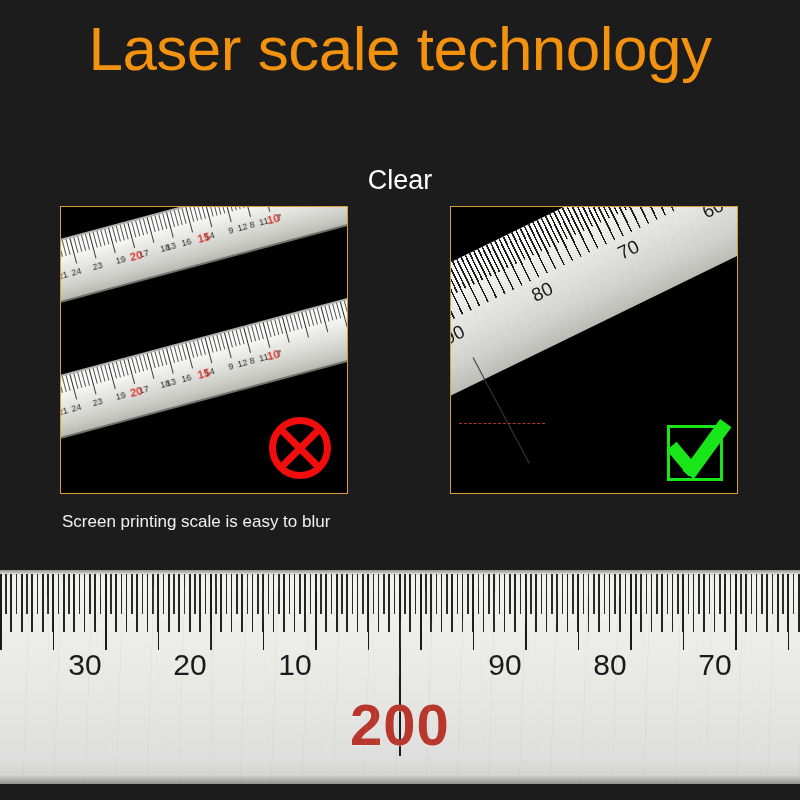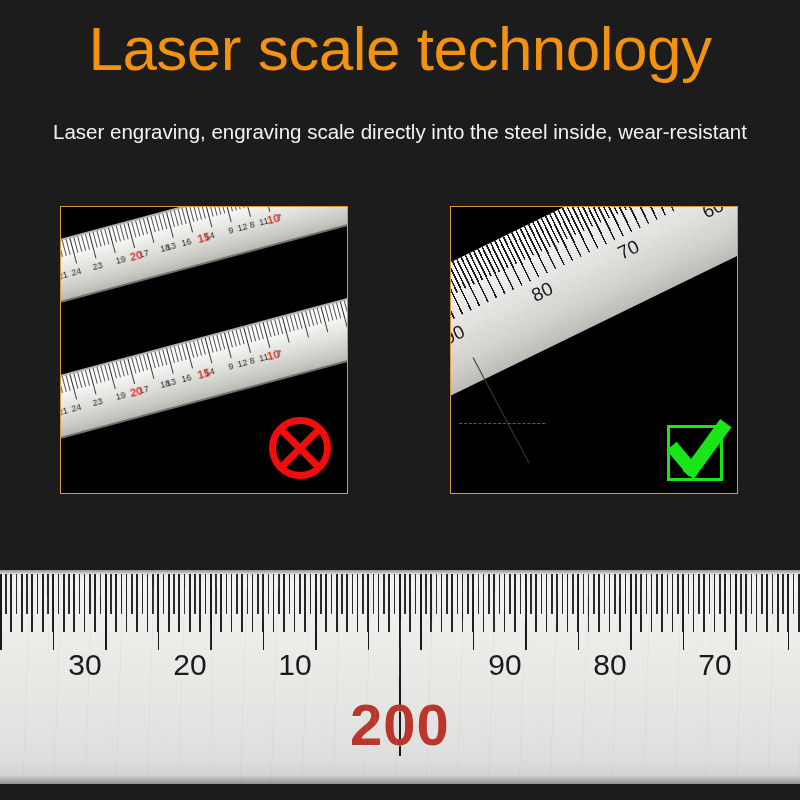--- a/index.html
+++ b/index.html
@@ -274,21 +274,21 @@
     text-shadow:0 1px 0 rgba(255,255,255,.35);
     letter-spacing:1px;
   }
 </style>
 </head>
 <body>
 
 <div id="page">
 
   <div class="title">Laser scale technology</div>
-  <div class="subtitle">Laser engraving, engraving scale directly into the steel inside, wear-resistant</div>
+  <div class="clear-label">Clear</div>
 
   <div class="panel" id="panel-left">
 
     <div class="lrule" id="lrule-a">
       <div class="band blurry" style="inset:0;">
         <div class="edge-top"></div>
         <div class="edge-bot"></div>
         <div class="ticks-fine" style="top:2px;height:16px;"></div>
         <div class="ticks-mid" style="top:2px;height:26px;"></div>
         <div class="numrow" id="lnum-a" style="top:30px;">
@@ -365,20 +365,21 @@
 
     <div class="thin-diag"></div>
     <div class="red-dash"></div>
 
     <div class="badge-check">
       <i class="s"></i>
       <i class="l"></i>
     </div>
   </div>
 
+  <div class="cap" id="cap-left">Screen printing scale is easy to blur</div>
 
   <div id="hero">
     <div class="top-shadow"></div>
     <div class="h-fine"></div>
     <div class="h-mm"></div>
     <div class="h-cm"></div>
     <div class="center-tick"></div>
     <div class="h-nums" id="hero-nums">
         <span style="left: 85px;">30</span>
         <span style="left: 190px;">20</span>

